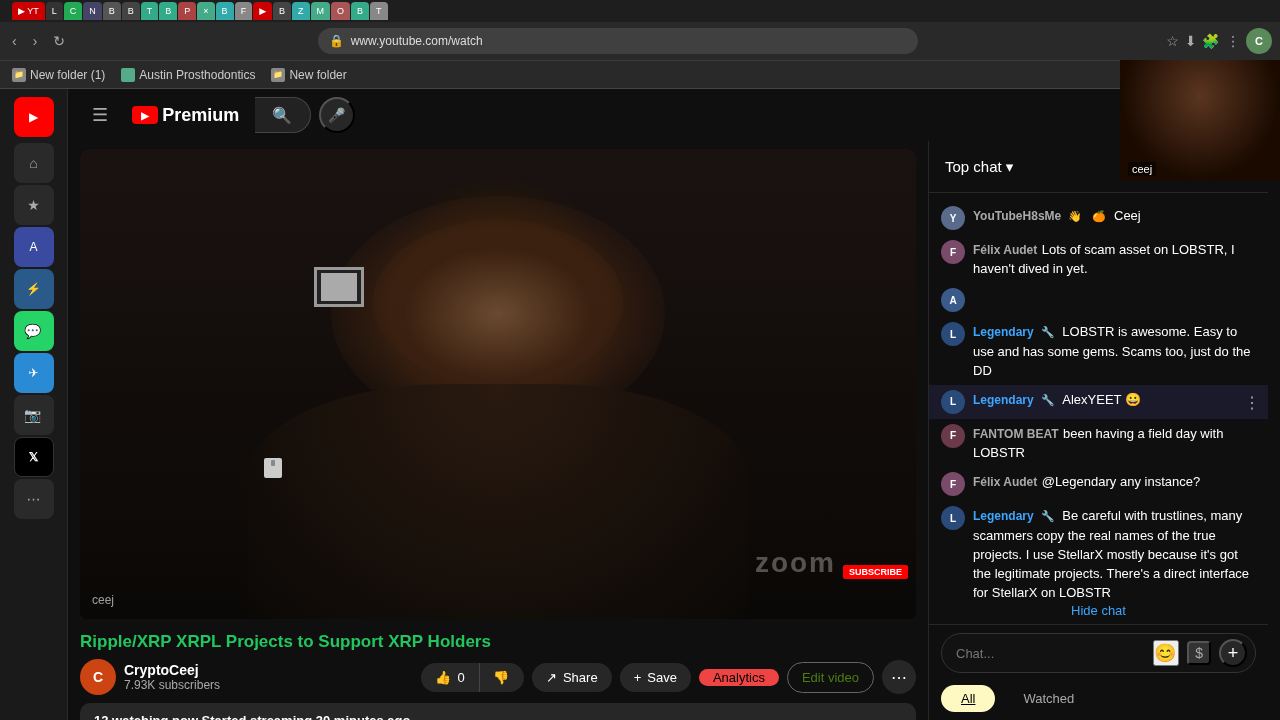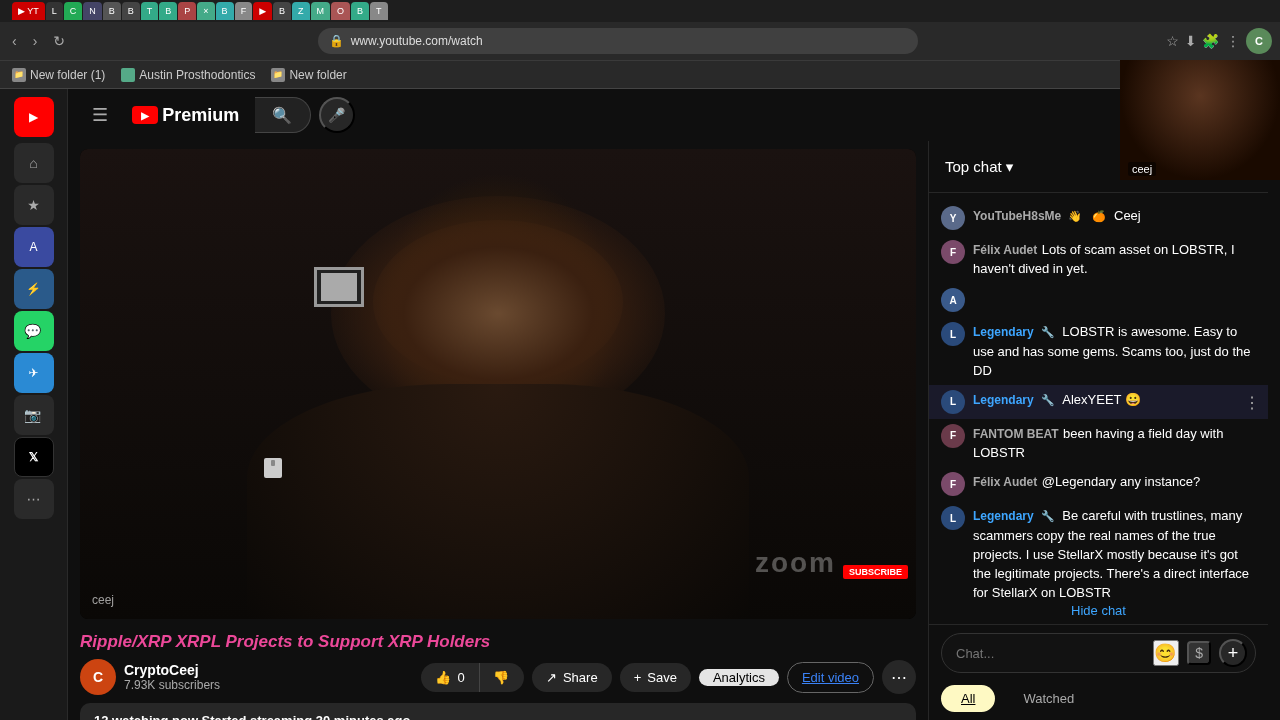--- a/index.html
+++ b/index.html
@@ -37,30 +37,30 @@
     .header-action-btn { color: #aaa; font-size: 14px; cursor: pointer; }
     .user-avatar { width: 32px; height: 32px; border-radius: 50%; background: #4a6fa5; display: flex; align-items: center; justify-content: center; font-size: 12px; font-weight: bold; color: #fff; cursor: pointer; }
 
     
     .video-page { display: flex; flex: 1; padding: 0; overflow: hidden; }
     .video-main { flex: 1; padding: 8px 12px; overflow-y: auto; max-width: 860px; }
     .video-player { width: 100%; aspect-ratio: 16/9; background: #000; border-radius: 8px; overflow: hidden; position: relative; max-height: 470px; }
     .zoom-watermark { position: absolute; bottom: 40px; right: 80px; color: rgba(255,255,255,0.3); font-size: 28px; font-weight: bold; letter-spacing: 2px; }
     .channel-watermark { position: absolute; bottom: 12px; left: 12px; color: rgba(255,255,255,0.6); font-size: 12px; }
 
-    .video-title { font-size: 17px; font-weight: 600; color: #ec4899; margin: 12px 0 6px; line-height: 1.3; font-style: italic; }
+    .video-title { font-size: 17px; font-weight: 600; color: #22c55e; margin: 12px 0 6px; line-height: 1.3; }
     .video-meta-row { display: flex; align-items: center; gap: 8px; margin-bottom: 8px; }
     .channel-avatar { width: 36px; height: 36px; border-radius: 50%; background: #c41; display: flex; align-items: center; justify-content: center; font-size: 14px; font-weight: bold; color: #fff; flex-shrink: 0; }
     .channel-info { flex: 1; }
     .channel-name { font-size: 14px; font-weight: 600; color: #fff; cursor: pointer; }
     .channel-subs { font-size: 12px; color: #aaa; }
     .video-actions { display: flex; align-items: center; gap: 8px; }
     .action-btn { display: flex; align-items: center; gap: 6px; background: #272727; border: none; border-radius: 20px; padding: 7px 14px; color: #fff; font-size: 13px; cursor: pointer; }
-    .analytics-btn { background: #e5e5e5; color: #000; border-radius: 20px; padding: 1px 14px; font-size: 13px; font-weight: 500; cursor: pointer; border: none; }
-    .edit-video-btn { background: transparent; border: 1px solid #666; border-radius: 20px; padding: 7px 14px; font-size: 13px; color: #3b82f6; cursor: pointer; text-decoration: underline; }
+    .analytics-btn { background: #ef4444; color: #000; border-radius: 20px; padding: 1px 14px; font-size: 13px; font-weight: 500; cursor: pointer; border: none; }
+    .edit-video-btn { background: transparent; border: 1px solid #666; border-radius: 20px; padding: 7px 14px; font-size: 13px; color: #4d7c0f; cursor: pointer; }
     .more-btn { background: #272727; border: none; border-radius: 50%; width: 34px; height: 34px; display: flex; align-items: center; justify-content: center; color: #fff; cursor: pointer; font-size: 16px; }
 
     .video-description { background: #272727; border-radius: 10px; padding: 10px 14px; margin-top: 8px; font-size: 13px; color: #ddd; }
     .desc-stats { color: #fff; font-weight: 600; margin-bottom: 4px; font-size: 13px; }
 
     
     .chat-sidebar { width: 340px; flex-shrink: 0; border-left: 1px solid #272727; display: flex; flex-direction: column; background: #0f0f0f; height: 100%; overflow: hidden; }
     .chat-header { height: 52px; display: flex; align-items: center; padding: 0 16px; gap: 8px; border-bottom: 1px solid #272727; flex-shrink: 0; }
     .top-chat-label { font-size: 15px; font-weight: 500; color: #fff; display: flex; align-items: center; gap: 4px; cursor: pointer; }
     .chat-more-btn { margin-left: auto; color: #aaa; cursor: pointer; font-size: 18px; }

